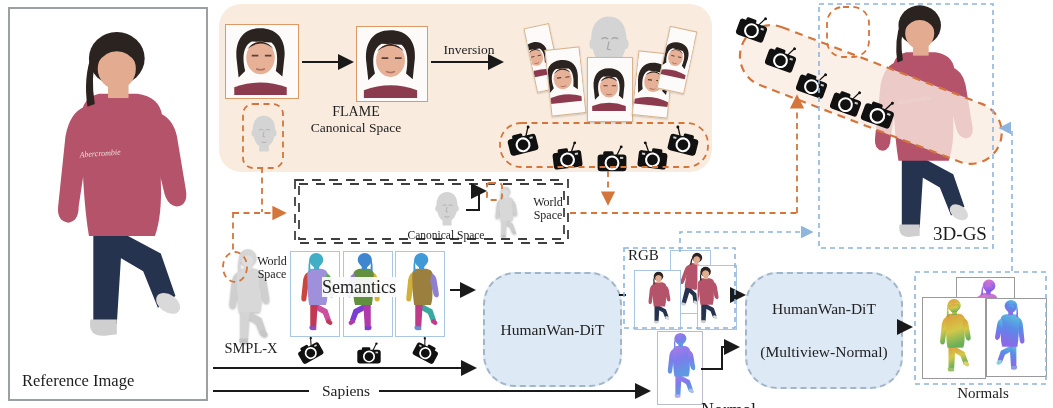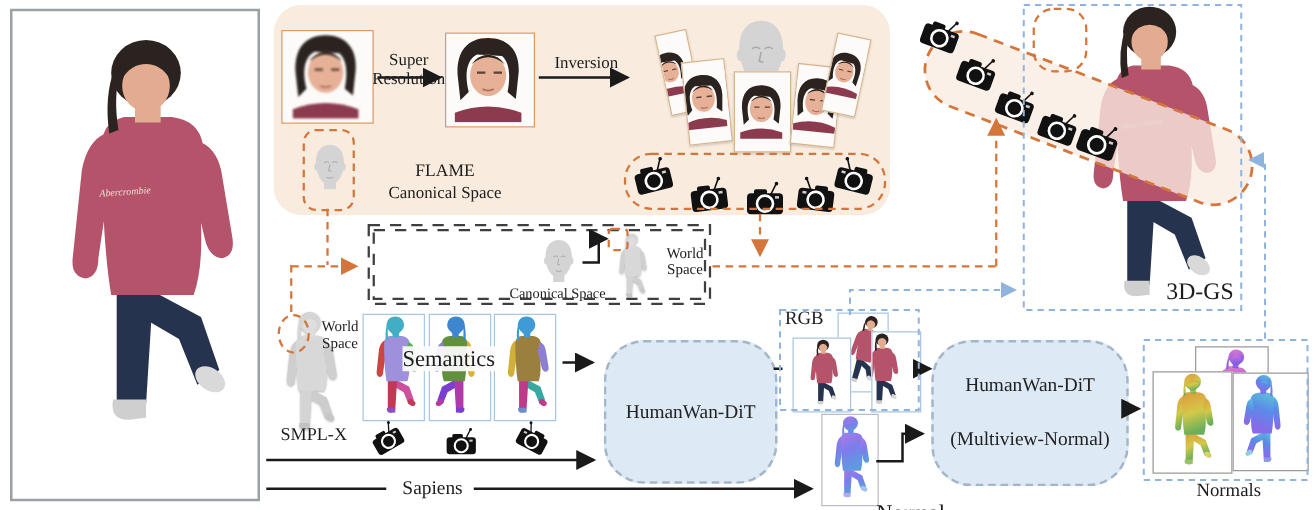--- a/index.html
+++ b/index.html
@@ -99,30 +99,30 @@
         <rect x="30" y="16" width="4" height="2.5" fill="#fff" opacity=".8"></rect>
       </symbol>
     </defs>
   </svg>
 
   <div class="panel-ref">
     <svg class="psvg" style="left:10px;top:4px" width="176" height="352">
       <use href="#sym-person"></use>
     </svg>
     <div class="hoodietxt" style="left:50px;top:140px;width:80px;font-size:8px;transform:rotate(-4deg)">Abercrombie</div>
+    <div class="lbl left" style="left:12px;top:363px;font-size:16.5px">Reference Image</div>
   </div>
 
   <div class="panel-peach"></div>
 
   <div class="facecard" style="left:225px;top:24px;width:72px;height:73px">
     <svg width="69" height="70" style="filter:blur(0.7px)">
         <use href="#sym-face"></use>
       </svg>
   </div>
-  <div class="lbl" style="left:295px;top:40px;width:64px;font-size:13.5px">Super Resolution</div>
   <div class="facecard" style="left:356px;top:26px;width:70px;height:74px">
     <svg width="67" height="71">
         <use href="#sym-face"></use>
       </svg>
   </div>
   <div class="lbl" style="left:428px;top:42px;width:82px;font-size:13.5px">Inversion</div>
 
   <svg class="psvg" style="left:584px;top:8px;z-index:3" width="50" height="82">
       <use href="#sym-ghead"></use>
     </svg>
@@ -148,21 +148,21 @@
   </div>
   <div class="fancard" style="left:663px;top:28px;width:26px;height:62px;transform:rotate(12deg)">
     <svg width="34" height="60" style="margin-left:-6px">
         <use href="#sym-face"></use>
       </svg>
   </div>
 
   <svg class="psvg" style="left:248px;top:109px" width="32" height="55">
       <use href="#sym-ghead"></use>
     </svg>
-  <div class="lbl" style="left:300px;top:130px;width:112px">
+  <div class="lbl" style="left:300px;top:104px;width:112px">
     <div style="font-size:14px">FLAME</div>
     <div style="font-size:13.5px">Canonical Space</div>
   </div>
 
   <svg class="cam" style="left:506px;top:126px;transform:rotate(-14deg)" width="32" height="29">
       <use href="#sym-cam"></use>
     </svg>
   <svg class="cam" style="left:551px;top:141px;transform:rotate(-7deg)" width="32" height="29">
       <use href="#sym-cam"></use>
     </svg>

